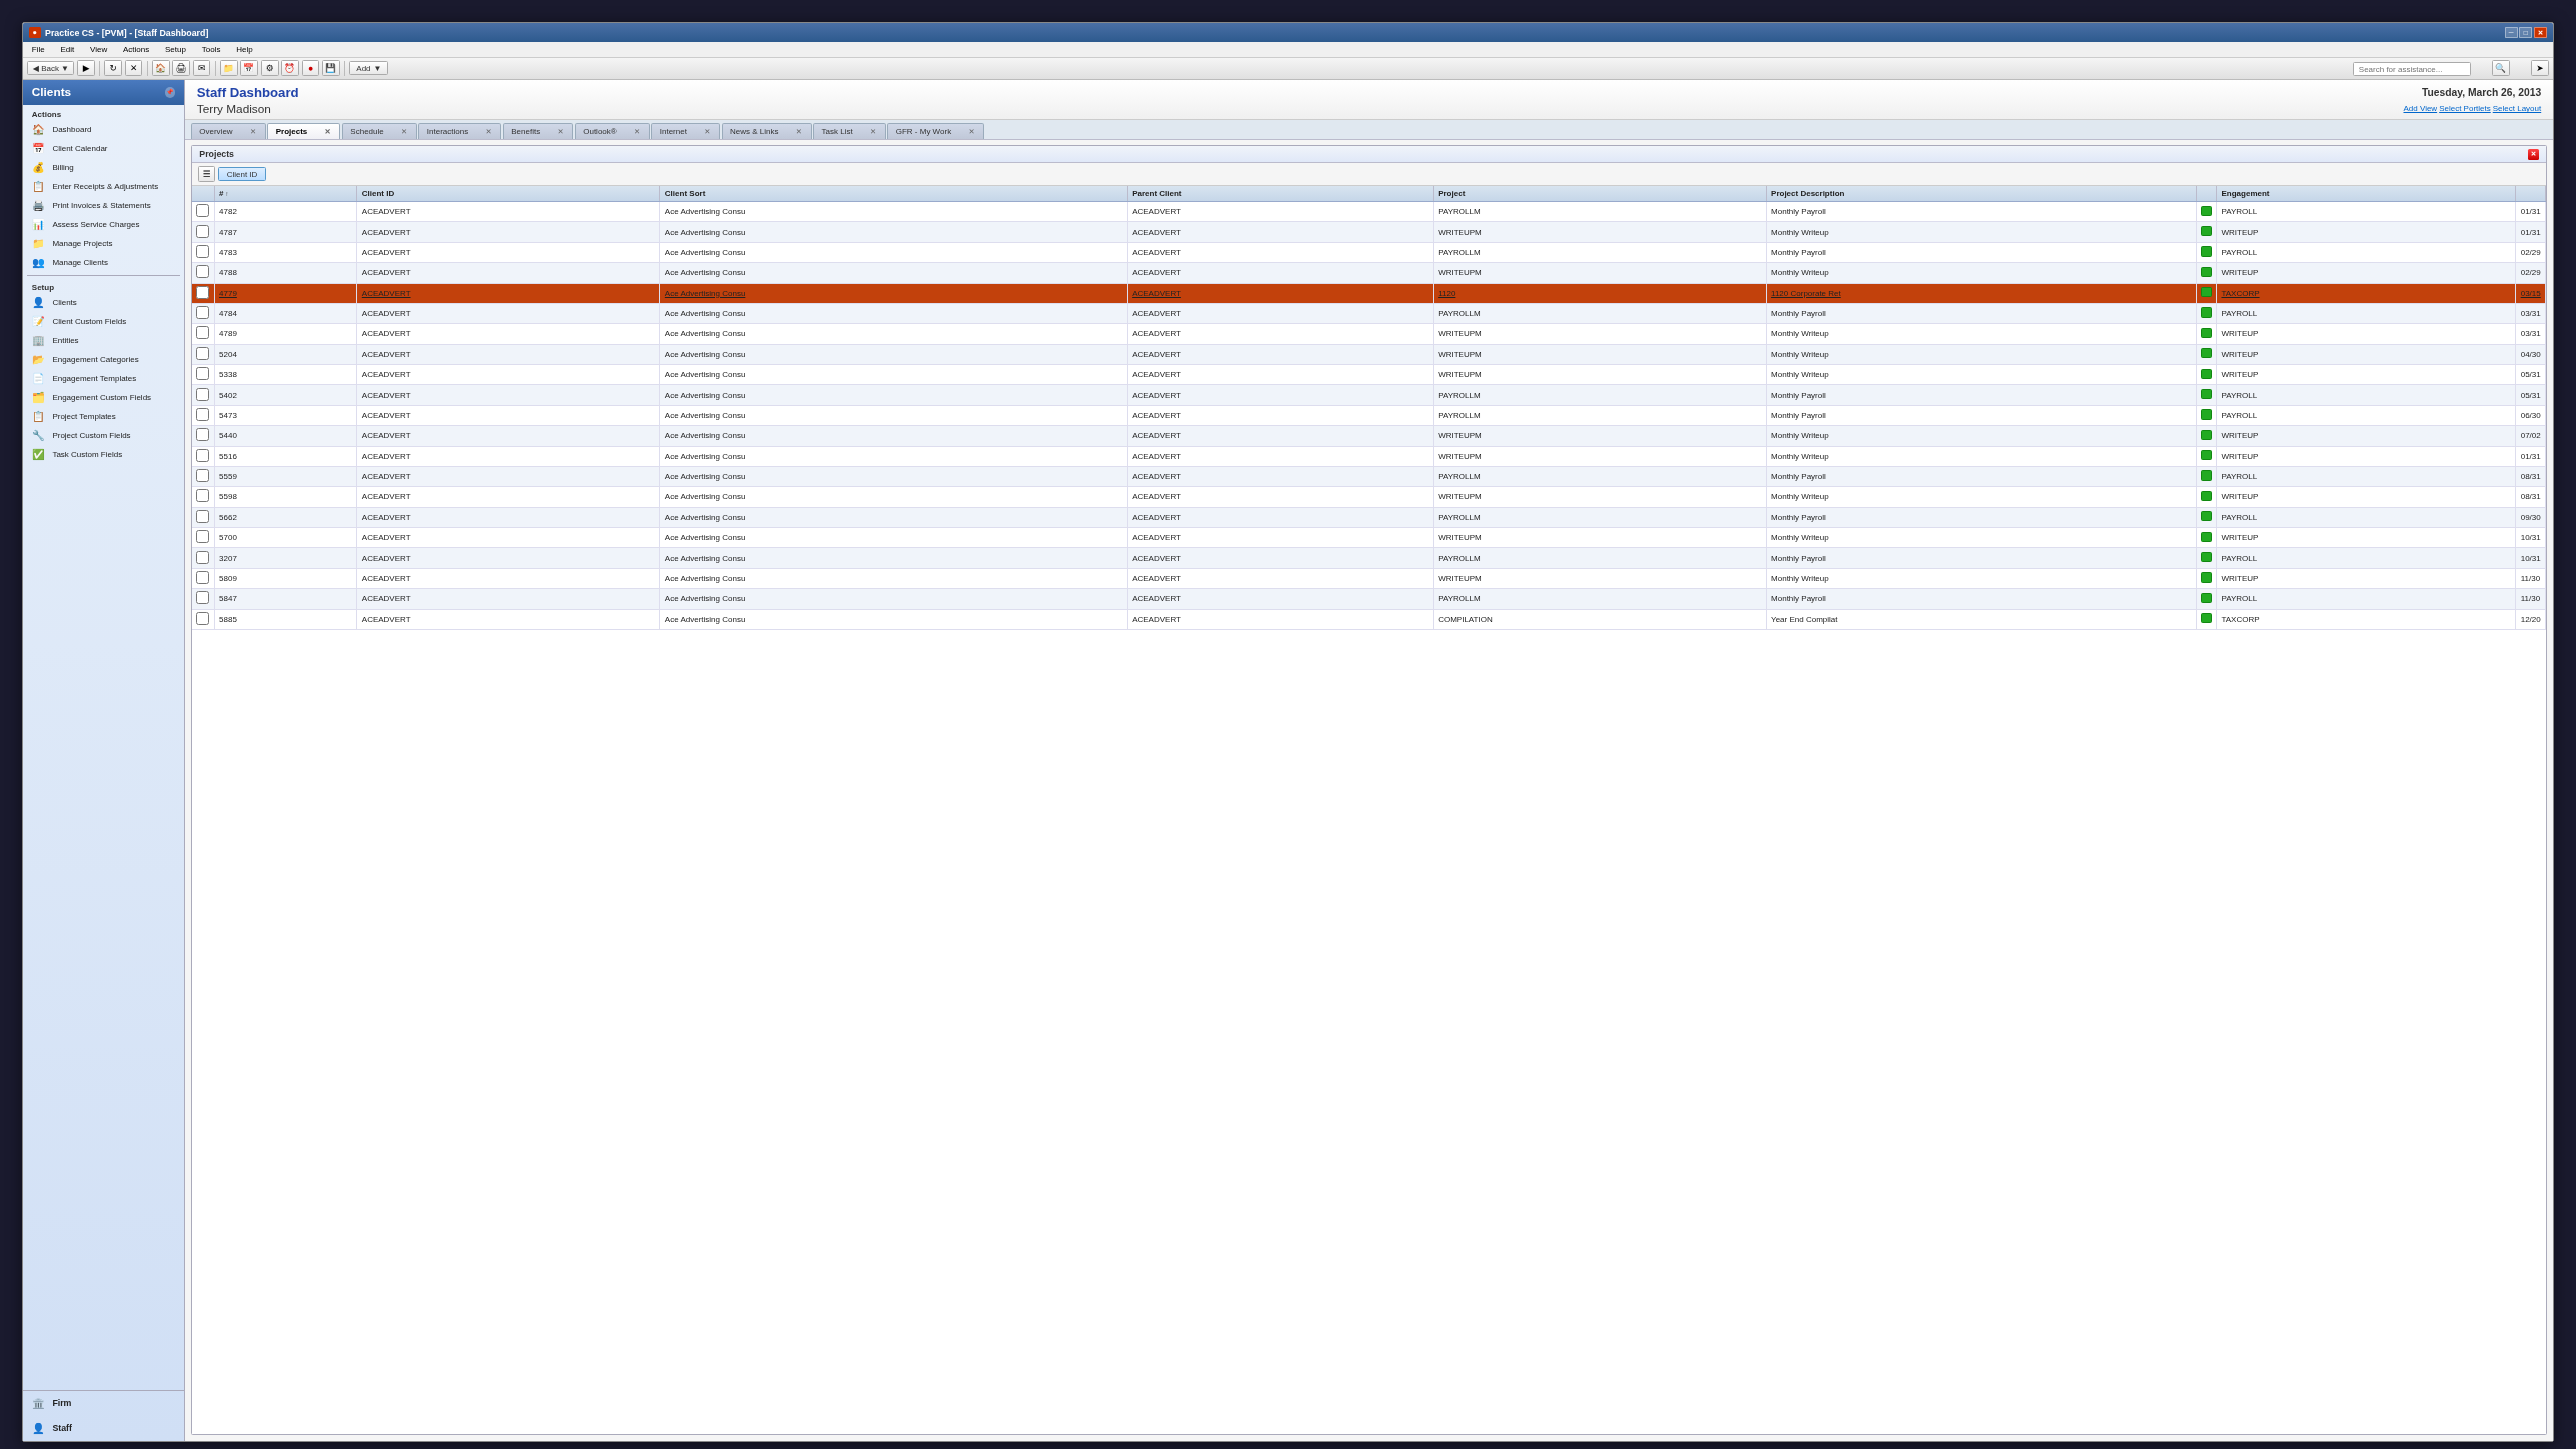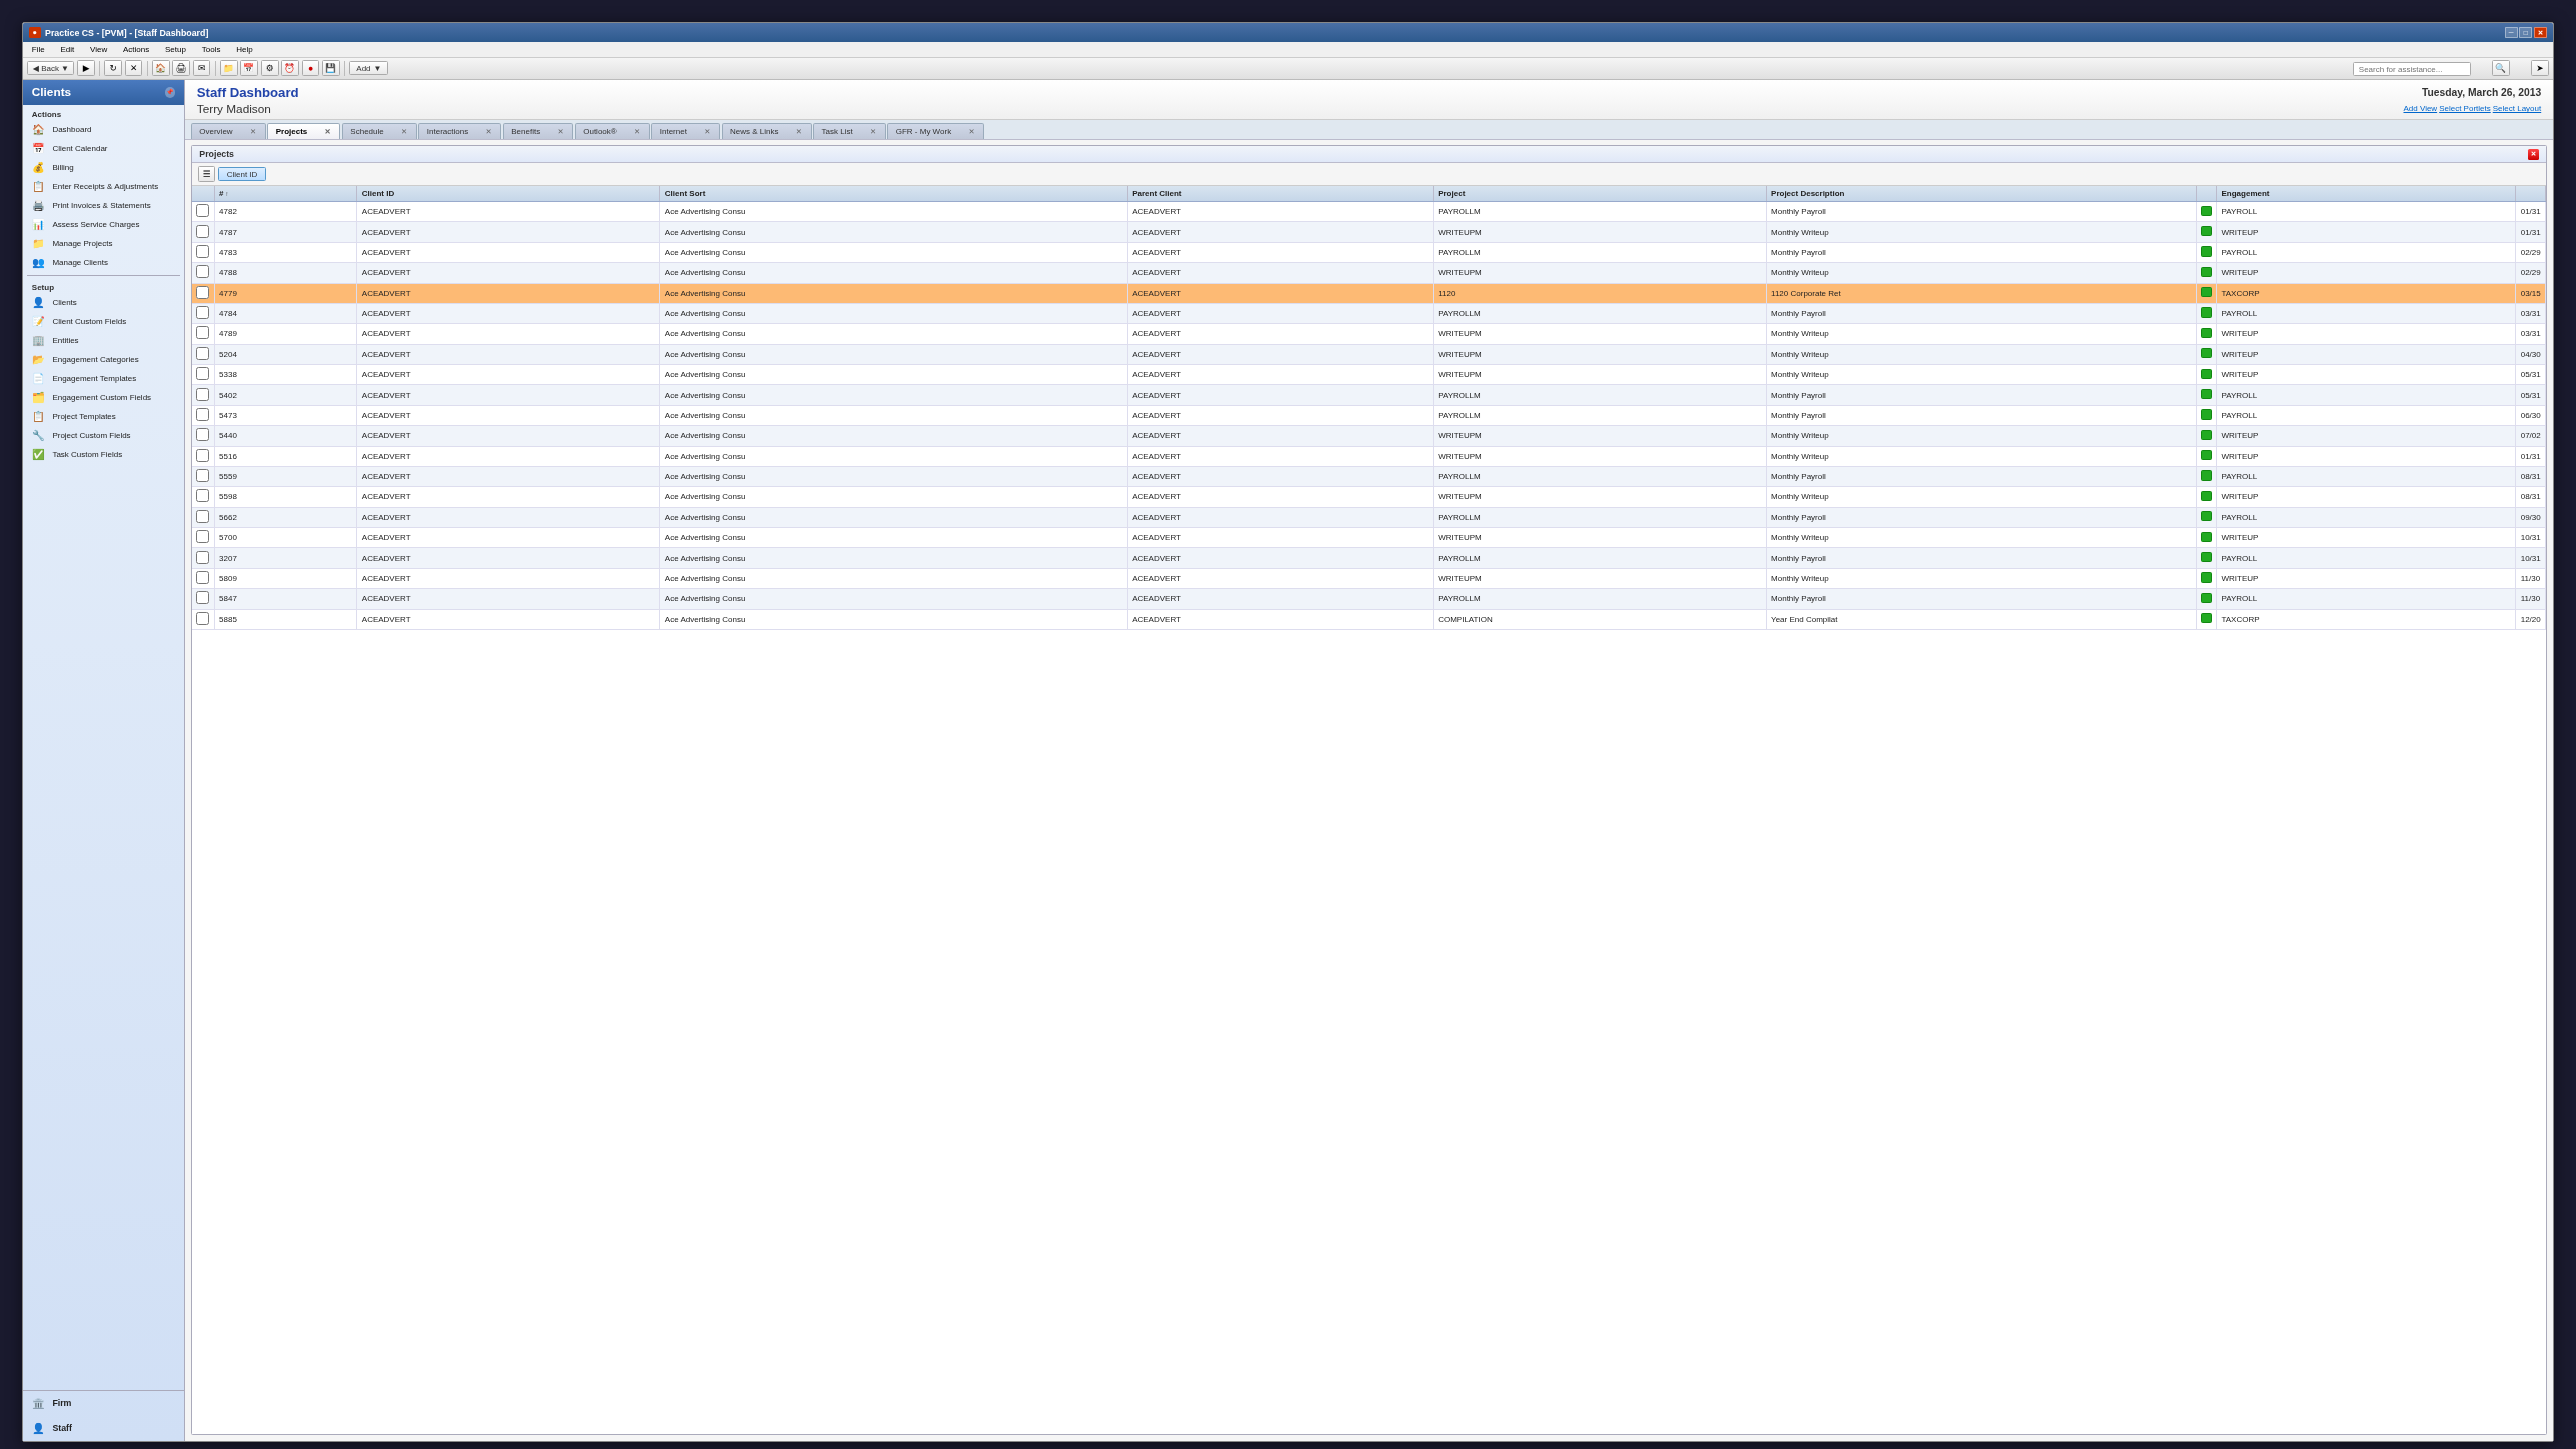--- a/index.html
+++ b/index.html
@@ -457,21 +457,22 @@
       padding: 2.2px 4.4px;
       border-right: 0.7px solid #dde;
       color: #222;
       white-space: nowrap;
       overflow: hidden;
       text-overflow: ellipsis;
       max-width: 118px;
     }
 
     .cursor-row td {
-      background: #fdba74;
+      background: #c2410c;
+      text-decoration: underline;
     }
 
     
     .sort-asc::after { content: ' ↑'; font-size: 6.6px; }
 
     
     ::-webkit-scrollbar { width: 8.8px; height: 8.8px; }
     ::-webkit-scrollbar-track { background: #f0f0f0; }
     ::-webkit-scrollbar-thumb { background: #aabbcc; border-radius: 1.5px; }
 

